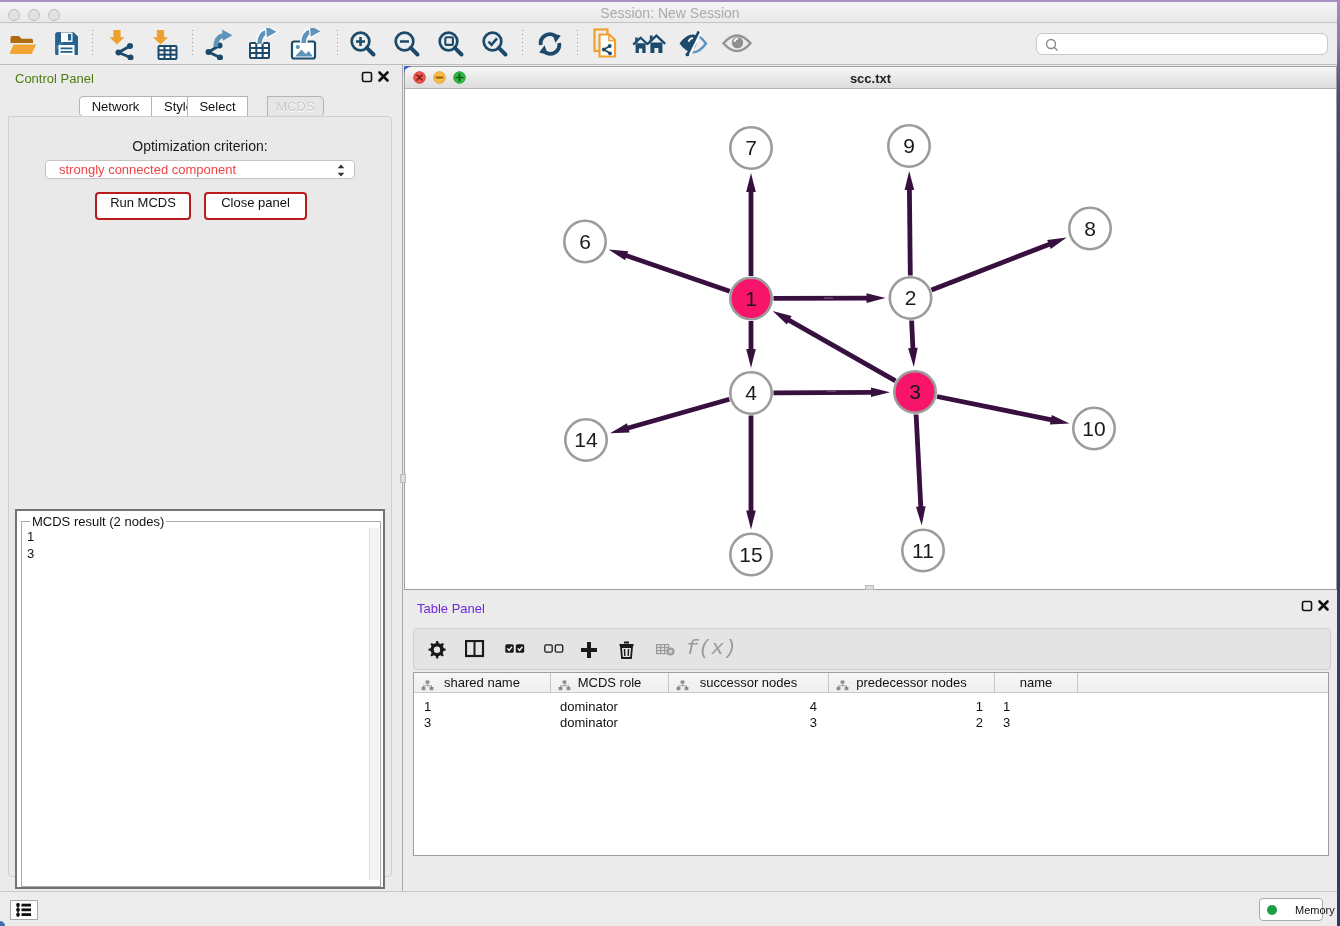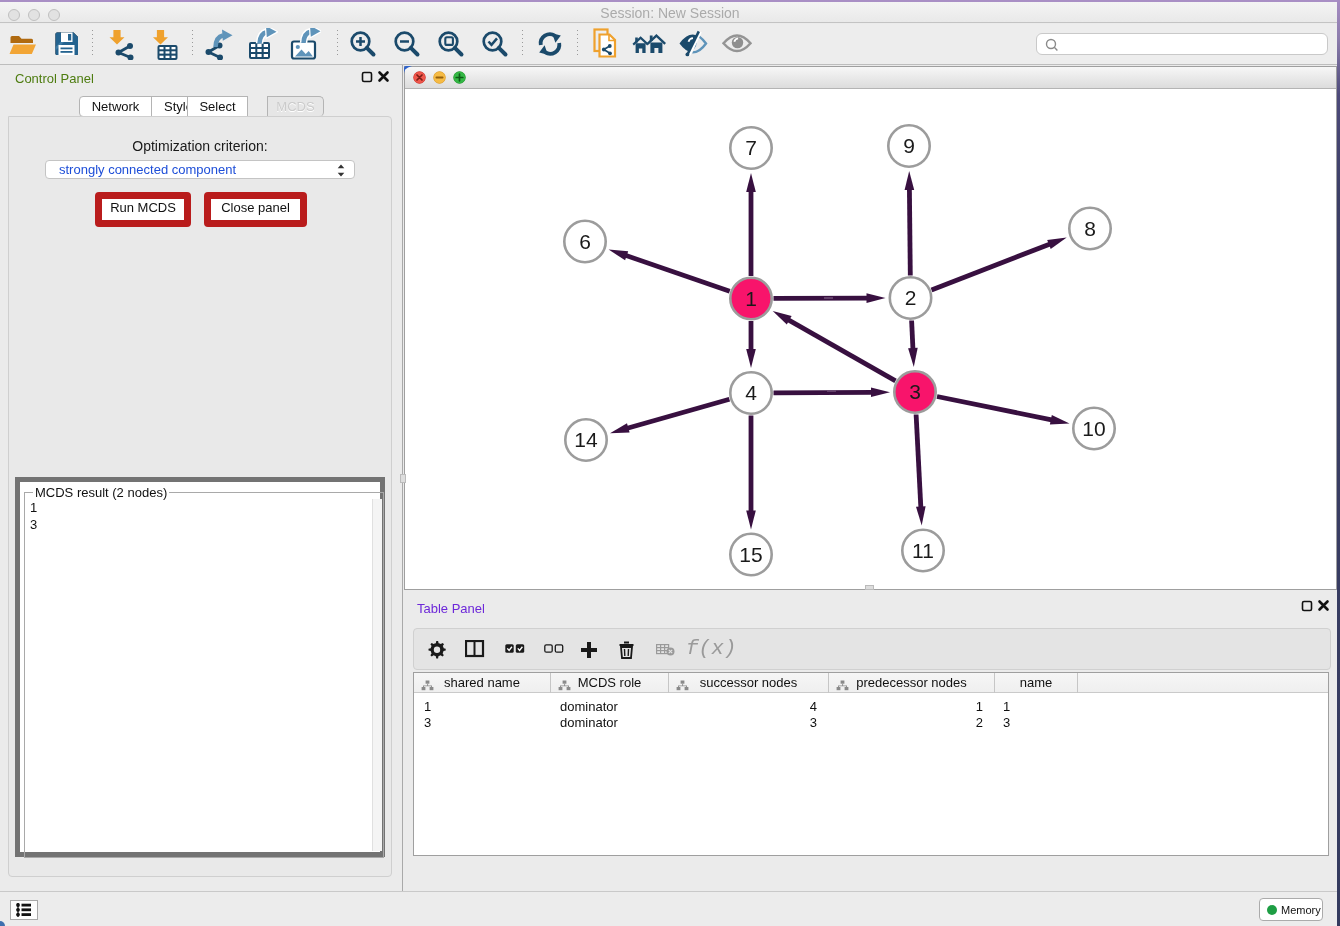--- a/index.html
+++ b/index.html
@@ -25,25 +25,25 @@
 #cph{position:absolute;left:15px;top:71px;font-size:13px;color:#4d7c0f}
 .winbtn{position:absolute;font-size:13px;color:#111}
 #cptabs{position:absolute;left:79px;top:96px;height:21px;font-size:13px}
 .tab{position:absolute;top:0;height:21px;text-align:center;line-height:20px;background:#fff;
  border:1px solid #b4b4b4;color:#111}
 .tabsel{background:#e6e6e6;color:#cbcbcb;text-shadow:0 1px 0 #fff;border-radius:0 5px 5px 0;border-bottom:1px solid #cfcfcf}
 #cpbody{position:absolute;left:8px;top:116px;width:384px;height:761px;background:#e9e9e9;
  border:1px solid #cfcfcf;border-radius:0 4px 4px 4px}
 #optlabel{position:absolute;left:0;top:21px;width:100%;text-align:center;font-size:14px;color:#1a1a1a}
 #optsel{position:absolute;left:36px;top:43px;width:310px;height:19px;background:#fff;
- border:1px solid #c4c4c4;border-radius:4px;font-size:13px;color:#1d4ed8;line-height:17px;padding-left:13px}
-.btn{position:absolute;height:35px;background:#fff;border:7px solid #b91c1c;border-radius:4px;
+ border:1px solid #c4c4c4;border-radius:4px;font-size:13px;color:#ef4444;line-height:17px;padding-left:13px}
+.btn{position:absolute;height:28px;background:#fff;border:2px solid #b91c1c;border-radius:4px;
  font-size:13px;color:#111;text-align:center;line-height:17px}
-#mcdsbox{position:absolute;left:6px;top:360px;width:370px;height:380px;background:#fff;
- border:5px solid #737373}
+#mcdsbox{position:absolute;left:6px;top:392px;width:370px;height:380px;background:#fff;
+ border:2px solid #737373}
 #mcdsfield{position:absolute;left:4px;top:10px;width:360px;height:366px;border:1px solid #a9a9a9}
 #mcdslegend{position:absolute;left:8px;top:-8px;background:#fff;padding:0 2px;font-size:13px;color:#111}
 #mcdstext{position:absolute;left:5px;top:7px;font-size:13px;color:#111;line-height:16.5px}
 #mcdsscroll{position:absolute;right:1px;top:6px;width:10px;height:352px;background:#f4f4f4;border-left:1px solid #e0e0e0}
 
 #netwin{left:404px;top:66px;width:933px;height:524px;background:#fff;border:1px solid #9f9f9f}
 #nettitle{position:absolute;left:0;top:0;width:931px;height:22px;
  background:linear-gradient(#f7f7f7,#dcdcdc);border-bottom:1px solid #b4b4b4}
 #nettitle .tl{position:absolute;top:4px;width:13px;height:13px;border-radius:50%}
 #nettext{position:absolute;top:4px;left:0;width:100%;text-align:center;font-size:13px;font-weight:600;color:#222}
@@ -62,21 +62,21 @@
  text-align:center;line-height:20px}
 .td{position:absolute;font-size:13px;color:#111;line-height:16px}
 #tptabs{position:absolute;left:0;top:275px;width:933px;height:22px;font-size:13px}
 .btab{position:absolute;top:0;height:21px;background:#fff;border:1px solid #b4b4b4;color:#111;
  text-align:center;line-height:19px;font-size:13.5px}
 .btabsel{background:#e4e4e4;color:#c6c6c6;text-shadow:0 1px 0 #fff}
 
 #statusbar{left:0;top:891px;width:1337px;height:35px;background:#ececec;border-top:1px solid #c9c9c9}
 #listbtn{position:absolute;left:10px;top:8px;width:28px;height:20px;background:#fdfdfd;border:1px solid #a8a8a8}
 #membtn{position:absolute;left:1259px;top:6px;width:64px;height:23px;background:#fff;
- border:1px solid #ababab;border-radius:4px;font-size:11px;color:#111;line-height:22px;text-align:left;padding-left:21px}
+ border:1px solid #ababab;border-radius:4px;font-size:11px;color:#111;line-height:22px;text-align:left;padding-left:35px}
 #memdot{position:absolute;left:7px;top:6px;width:10px;height:10px;border-radius:50%;background:#1e9e44}
 </style></head>
 <body>
 <div class="abs" id="titlebar">
  <div class="light" style="left:8px"></div>
  <div class="light" style="left:28px"></div>
  <div class="light" style="left:48px"></div>
  <div id="title">Session: New Session</div>
 </div>
 <div class="abs" id="toolbar">
@@ -278,20 +278,21 @@
         <path d="M4 4 l5 5 m0 -5 l-5 5" stroke="#7c1e16" stroke-width="1.7" stroke-linecap="round"></path>
       </svg>
   <svg class="tl" style="left:28px" width="13" height="13" viewBox="0 0 13 13">
         <circle cx="6.5" cy="6.5" r="6" fill="#f6bb44" stroke="#dc9f31" stroke-width="0.8"></circle>
         <path d="M3.4 6.5 h6.2" stroke="#94600d" stroke-width="1.8" stroke-linecap="round"></path>
       </svg>
   <svg class="tl" style="left:48px" width="13" height="13" viewBox="0 0 13 13">
         <circle cx="6.5" cy="6.5" r="6" fill="#34b845" stroke="#2a9a35" stroke-width="0.8"></circle>
         <path d="M6.5 3.2 v6.6 M3.2 6.5 h6.6" stroke="#0d5c16" stroke-width="1.7" stroke-linecap="round"></path>
       </svg>
+  <div id="nettext">scc.txt</div>
  </div>
  <div id="netcanvas">
       <svg width="931" height="499" viewBox="0 0 931 499" style="position:absolute;left:0;top:0">
 <g stroke="#381040" stroke-width="4.8" fill="#381040">
 <line x1="346.0" y1="186.0" x2="346.0" y2="100.0"></line>
 <polygon stroke="none" points="346.0,83.0 350.8,102.0 341.2,102.0"></polygon>
 <line x1="324.7" y1="201.2" x2="219.7" y2="165.1"></line>
 <polygon stroke="none" points="203.6,159.6 223.2,161.2 220.1,170.3"></polygon>
 <line x1="368.5" y1="208.4" x2="463.5" y2="208.1"></line>
 <polygon stroke="none" points="480.5,208.1 461.5,212.9 461.5,203.3"></polygon>

